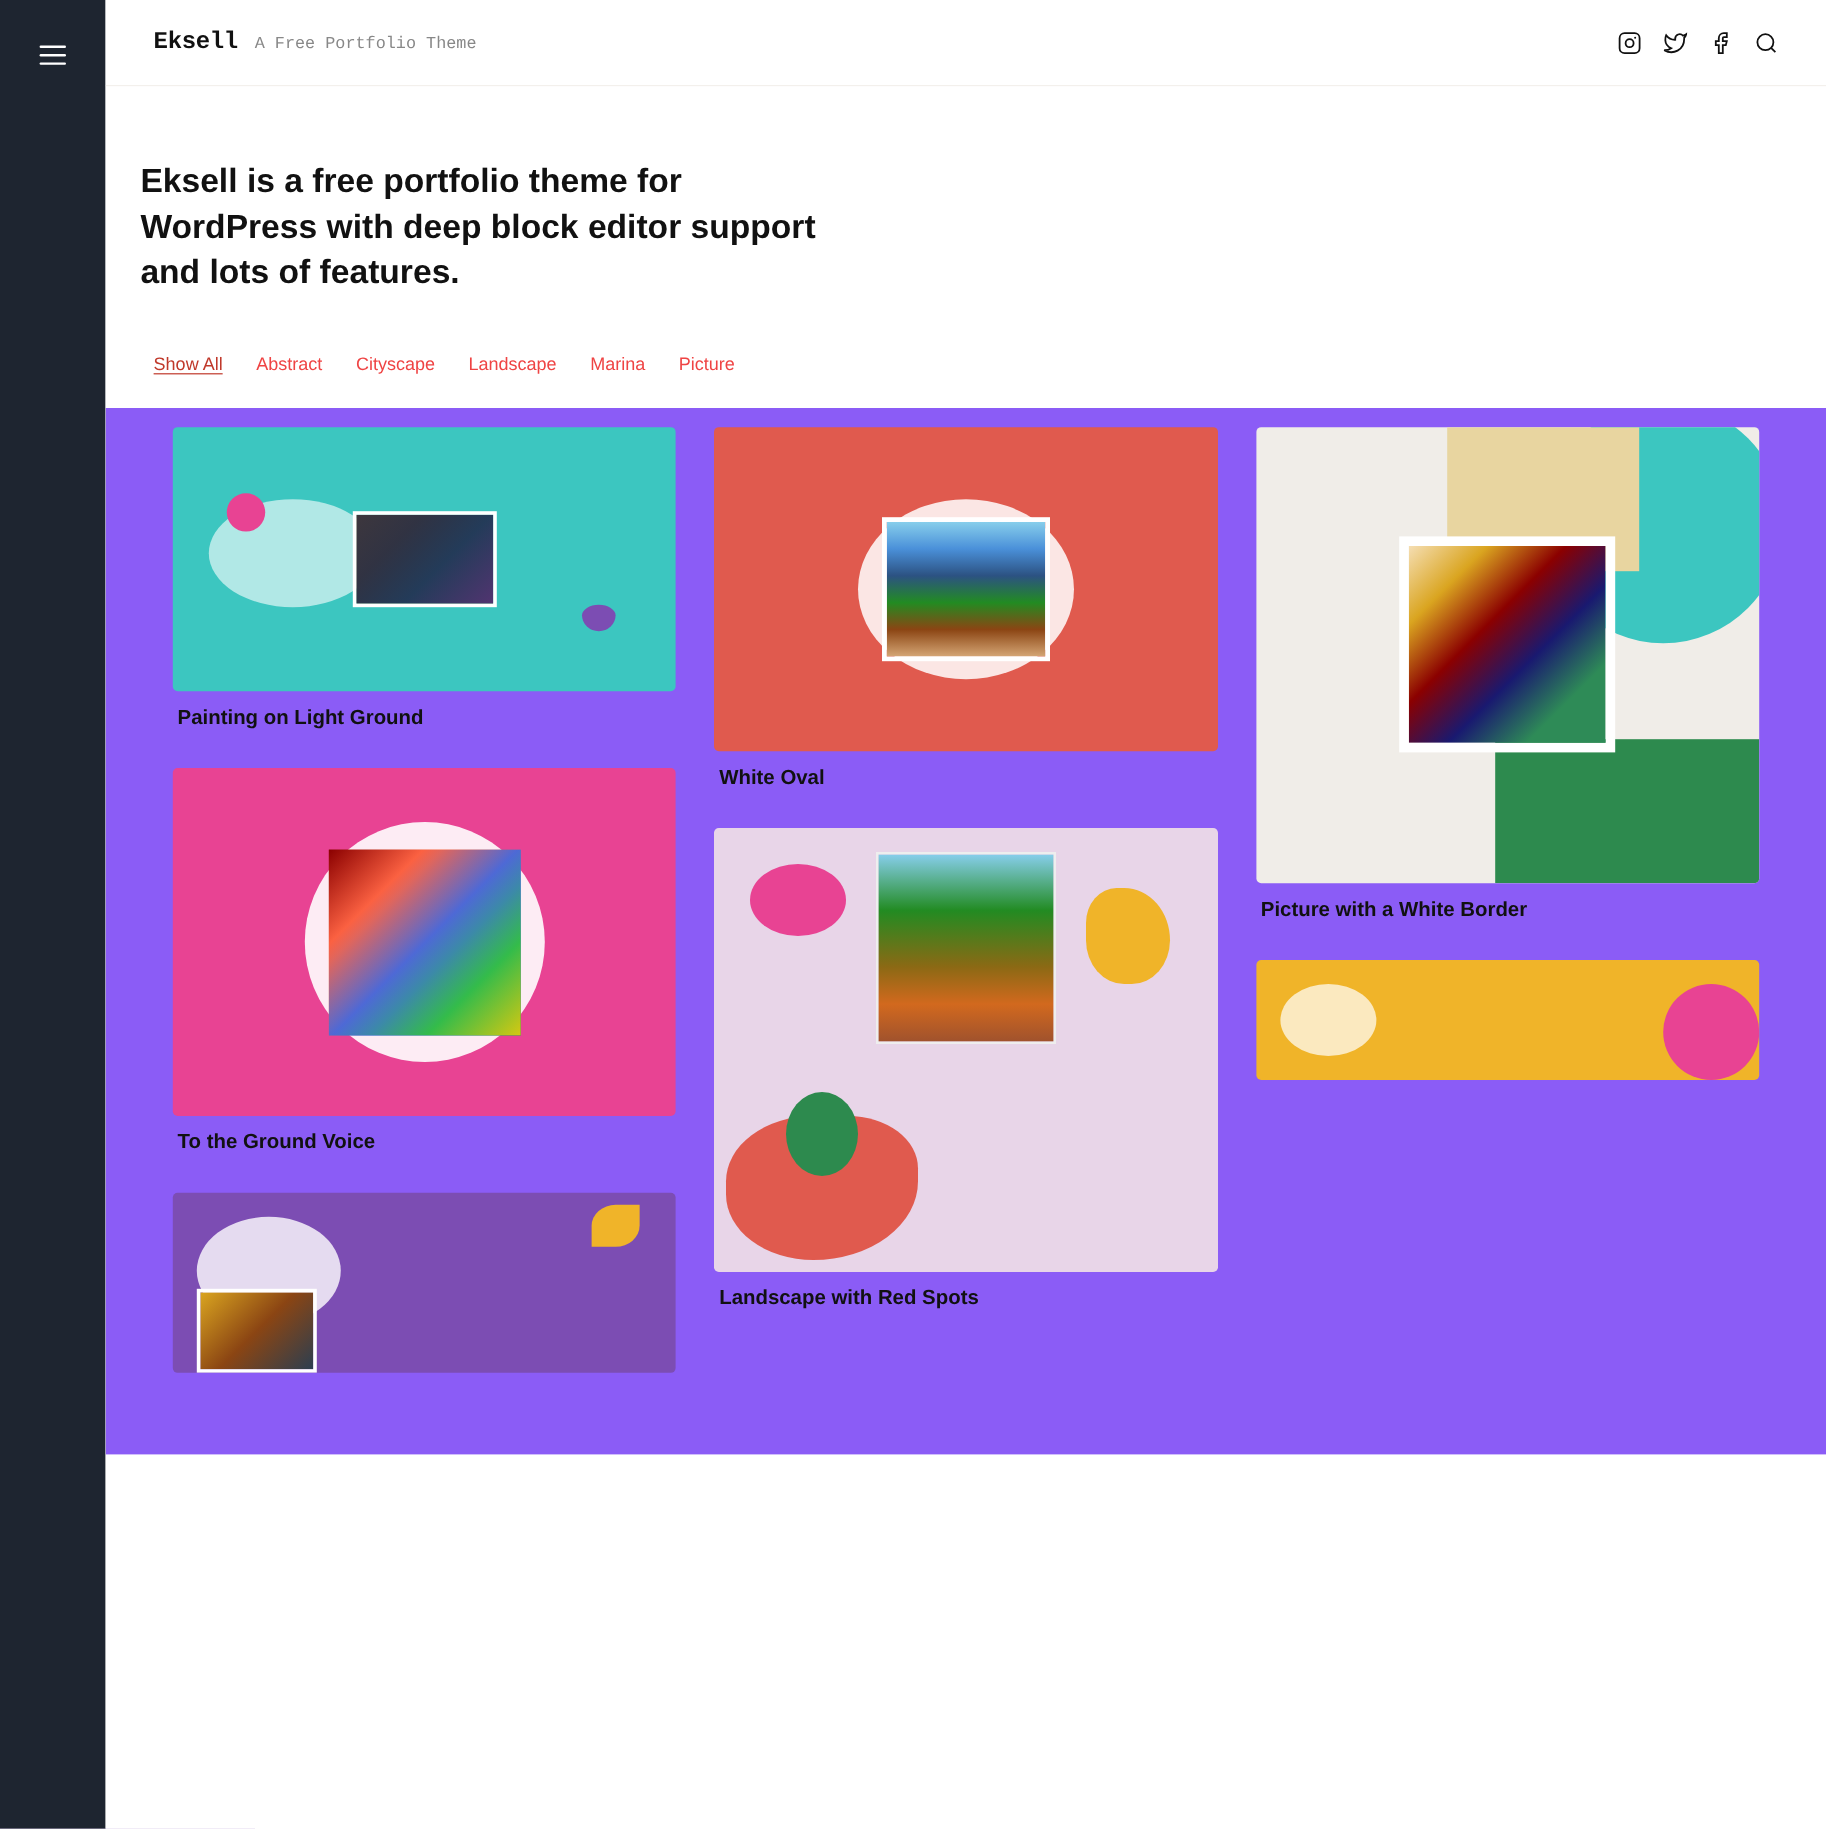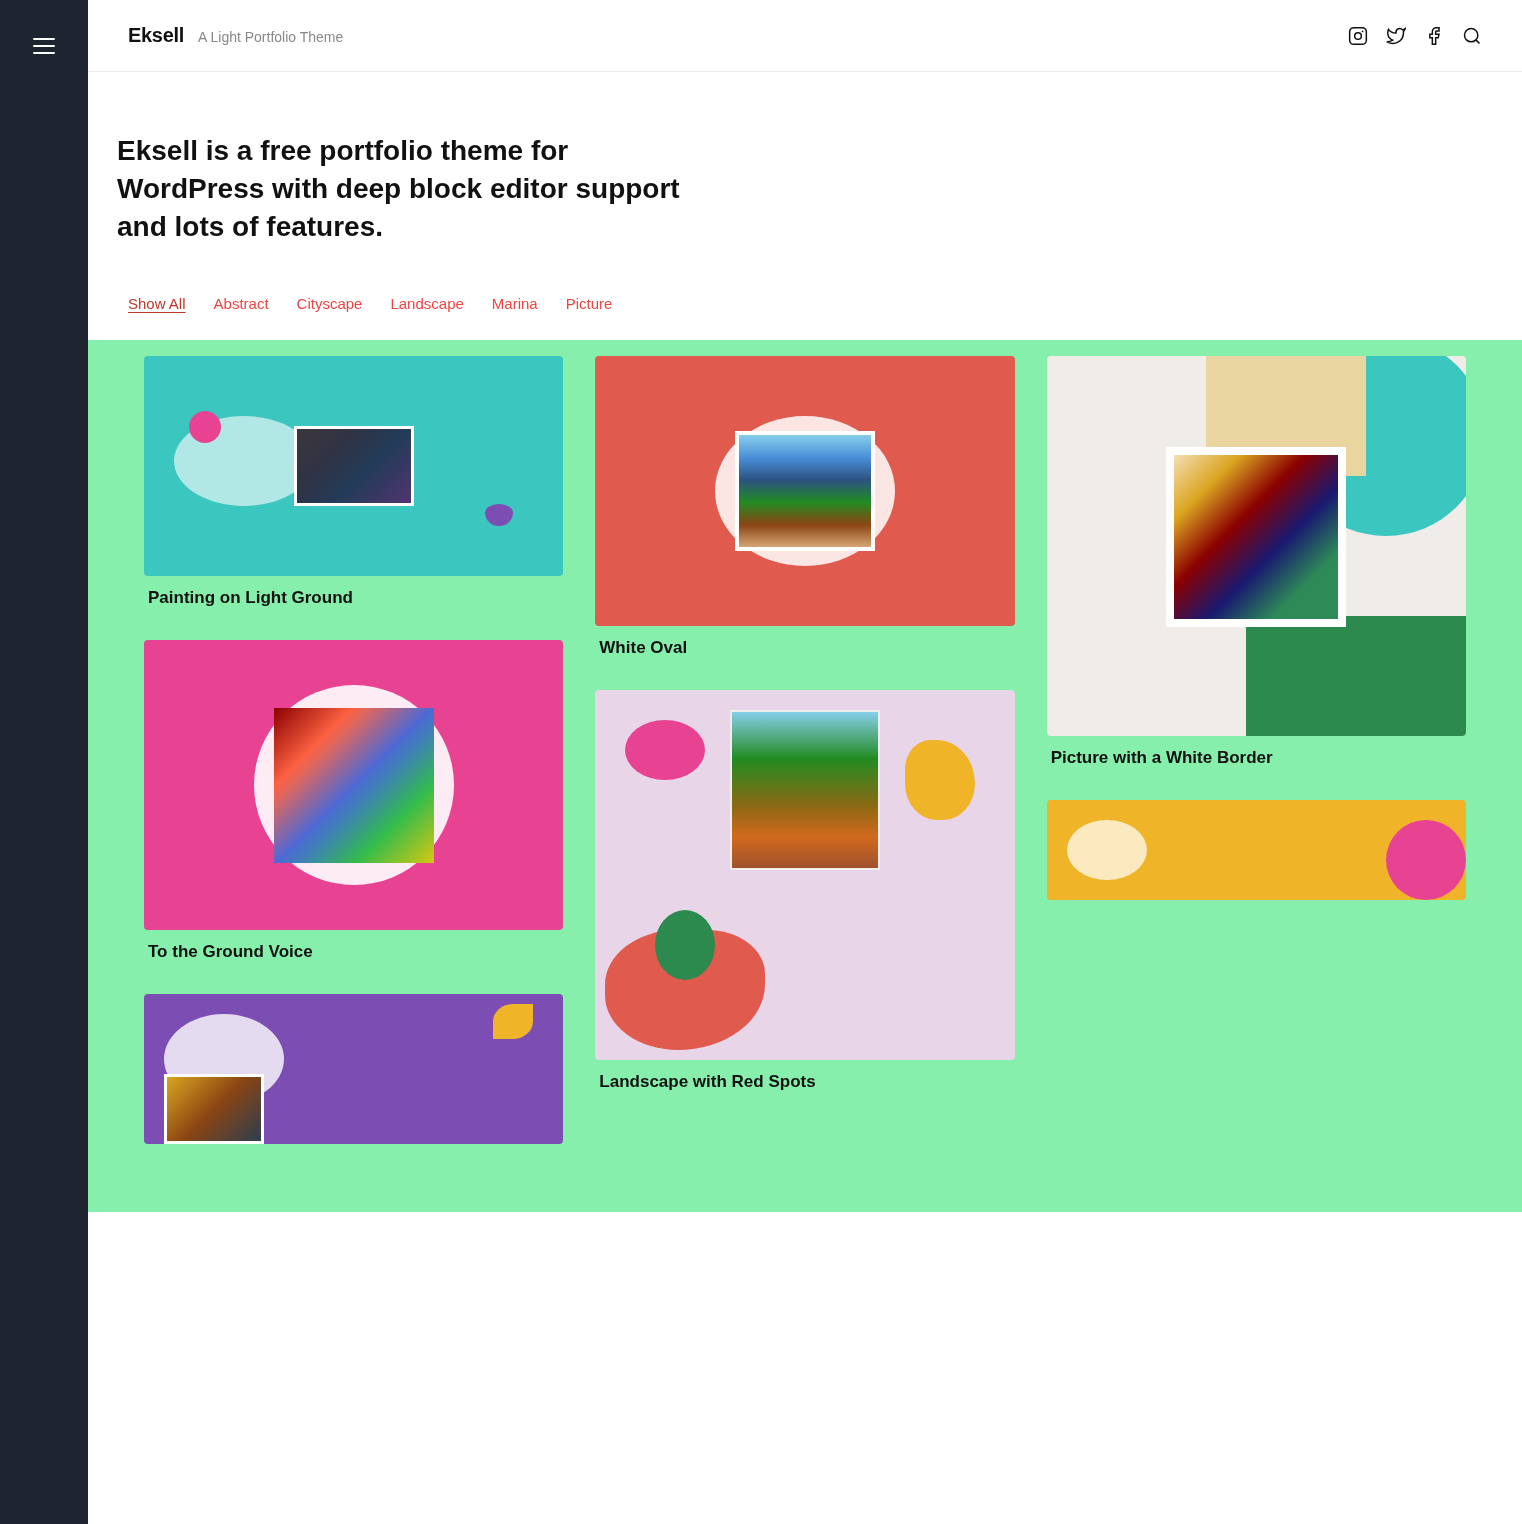--- a/index.html
+++ b/index.html
@@ -39,20 +39,21 @@
       overflow: hidden;
     }
 
     .header {
       display: flex;
       align-items: center;
       justify-content: space-between;
       padding: 24px 40px;
       border-bottom: 1px solid #f0ede8;
       background: #fff;
+      font-family: Liberation Mono, monospace;
     }
 
     .header-left {
       display: flex;
       align-items: baseline;
       gap: 14px;
     }
 
     .site-name {
       font-size: 20px;
@@ -111,21 +112,21 @@
       cursor: pointer;
     }
 
     .filter-nav a.active {
       color: #c0392b;
       text-decoration: underline;
       text-underline-offset: 3px;
     }
 
     .portfolio-grid {
-      background: #86efac;
+      background: #8b5cf6;
       padding: 0 40px 40px;
       display: grid;
       grid-template-columns: 1fr 1fr 1fr;
       gap: 0;
       column-gap: 0;
     }
 
     .portfolio-col {
       display: flex;
       flex-direction: column;
@@ -501,21 +502,21 @@
     <span></span>
     <span></span>
   </div>
 </div>
 
 <div class="main-content">
 
   <header class="header">
     <div class="header-left">
       <span class="site-name">Eksell</span>
-      <span class="site-tagline">A Light Portfolio Theme</span>
+      <span class="site-tagline">A Free Portfolio Theme</span>
     </div>
     <div class="header-icons">
 
       <svg viewBox="0 0 24 24" xmlns="http://www.w3.org/2000/svg">
         <rect x="2" y="2" width="20" height="20" rx="5" ry="5" stroke="#111" stroke-width="1.8" fill="none"></rect>
         <circle cx="12" cy="12" r="4" stroke="#111" stroke-width="1.8" fill="none"></circle>
         <circle cx="17.5" cy="6.5" r="1" fill="#111" stroke="none"></circle>
       </svg>
 
       <svg viewBox="0 0 24 24" xmlns="http://www.w3.org/2000/svg">

